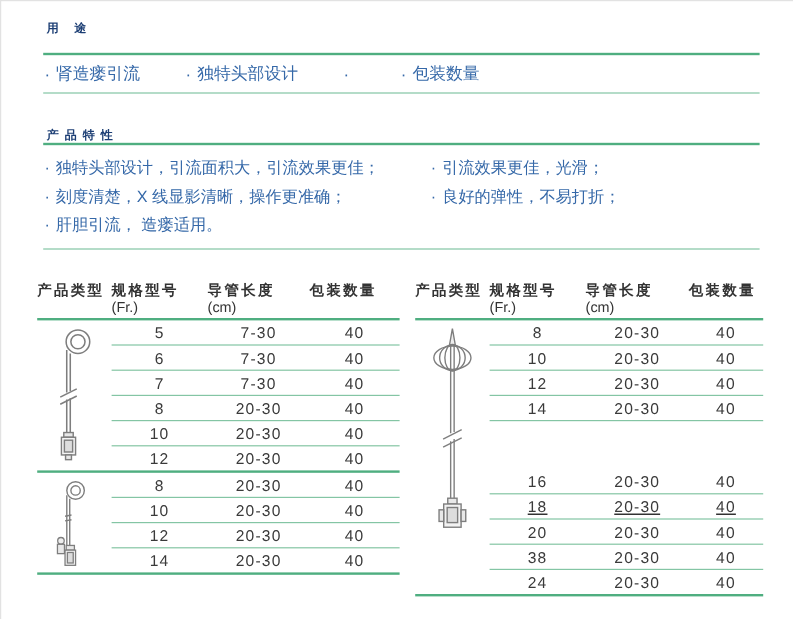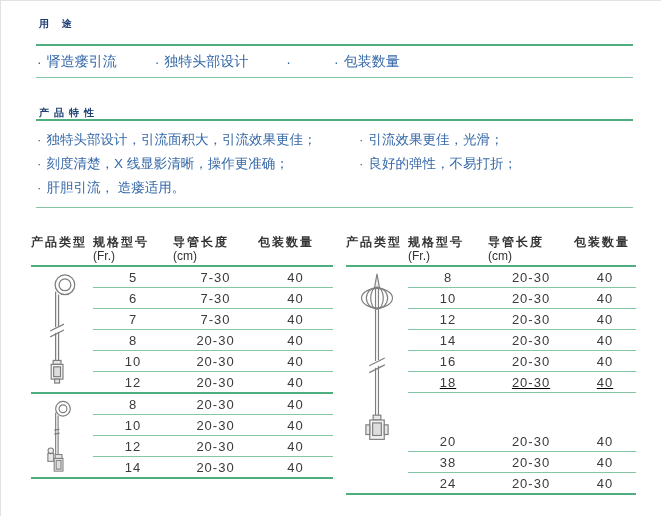--- a/index.html
+++ b/index.html
@@ -265,31 +265,31 @@
           <div class="trow" style="grid-template-columns: 80px 86px 62px;">
             <div class="tcell">12</div>
             <div class="tcell">20-30</div>
             <div class="tcell">40</div>
           </div>
           <div class="trow" style="grid-template-columns: 80px 86px 62px;">
             <div class="tcell">14</div>
             <div class="tcell">20-30</div>
             <div class="tcell">40</div>
           </div>
-          <div class="trow" style="grid-template-columns: 80px 86px 62px;">
+          <div class="trow" style="grid-template-columns: 80px 86px 62px; margin-top: 40px;">
             <div class="tcell">16</div>
             <div class="tcell">20-30</div>
             <div class="tcell">40</div>
           </div>
           <div class="trow" style="grid-template-columns: 80px 86px 62px; text-decoration: underline;">
             <div class="tcell">18</div>
             <div class="tcell">20-30</div>
             <div class="tcell">40</div>
           </div>
-          <div class="trow" style="grid-template-columns: 80px 86px 62px; margin-top: 38px;">
+          <div class="trow" style="grid-template-columns: 80px 86px 62px;">
             <div class="tcell">20</div>
             <div class="tcell">20-30</div>
             <div class="tcell">40</div>
           </div>
           <div class="trow" style="grid-template-columns: 80px 86px 62px;">
             <div class="tcell">38</div>
             <div class="tcell">20-30</div>
             <div class="tcell">40</div>
           </div>
           <div class="trow" style="grid-template-columns: 80px 86px 62px;">

